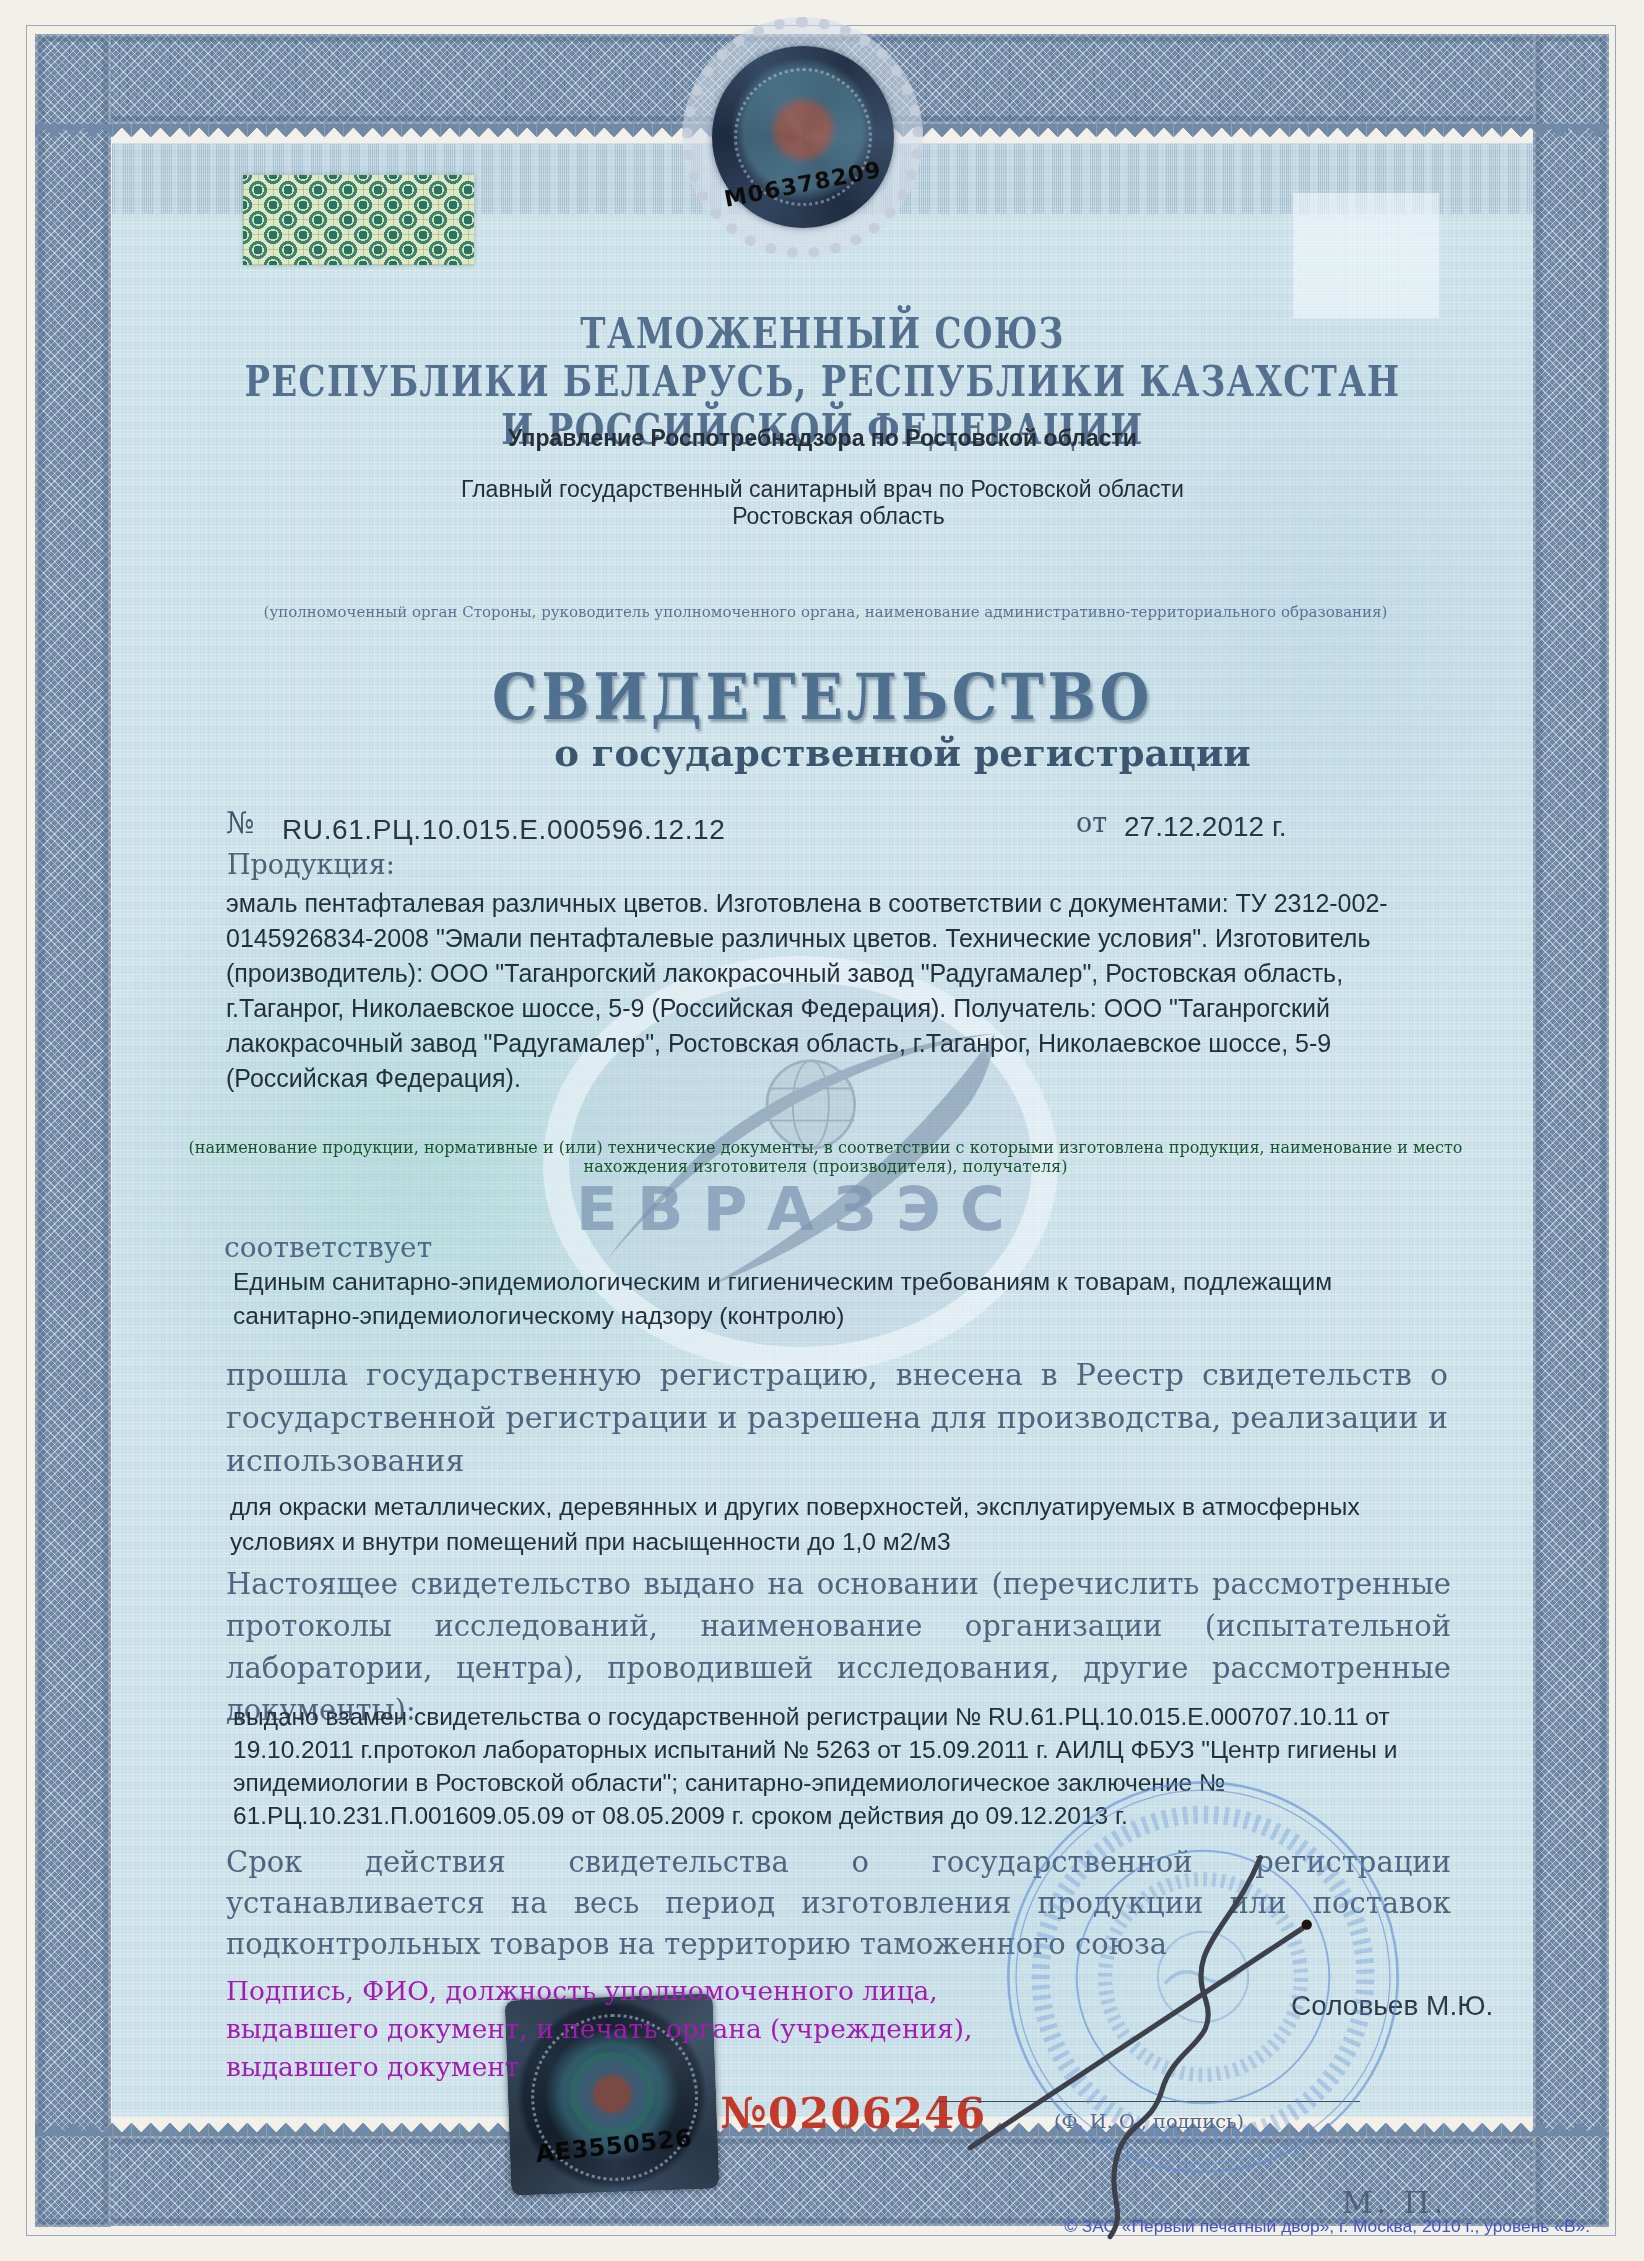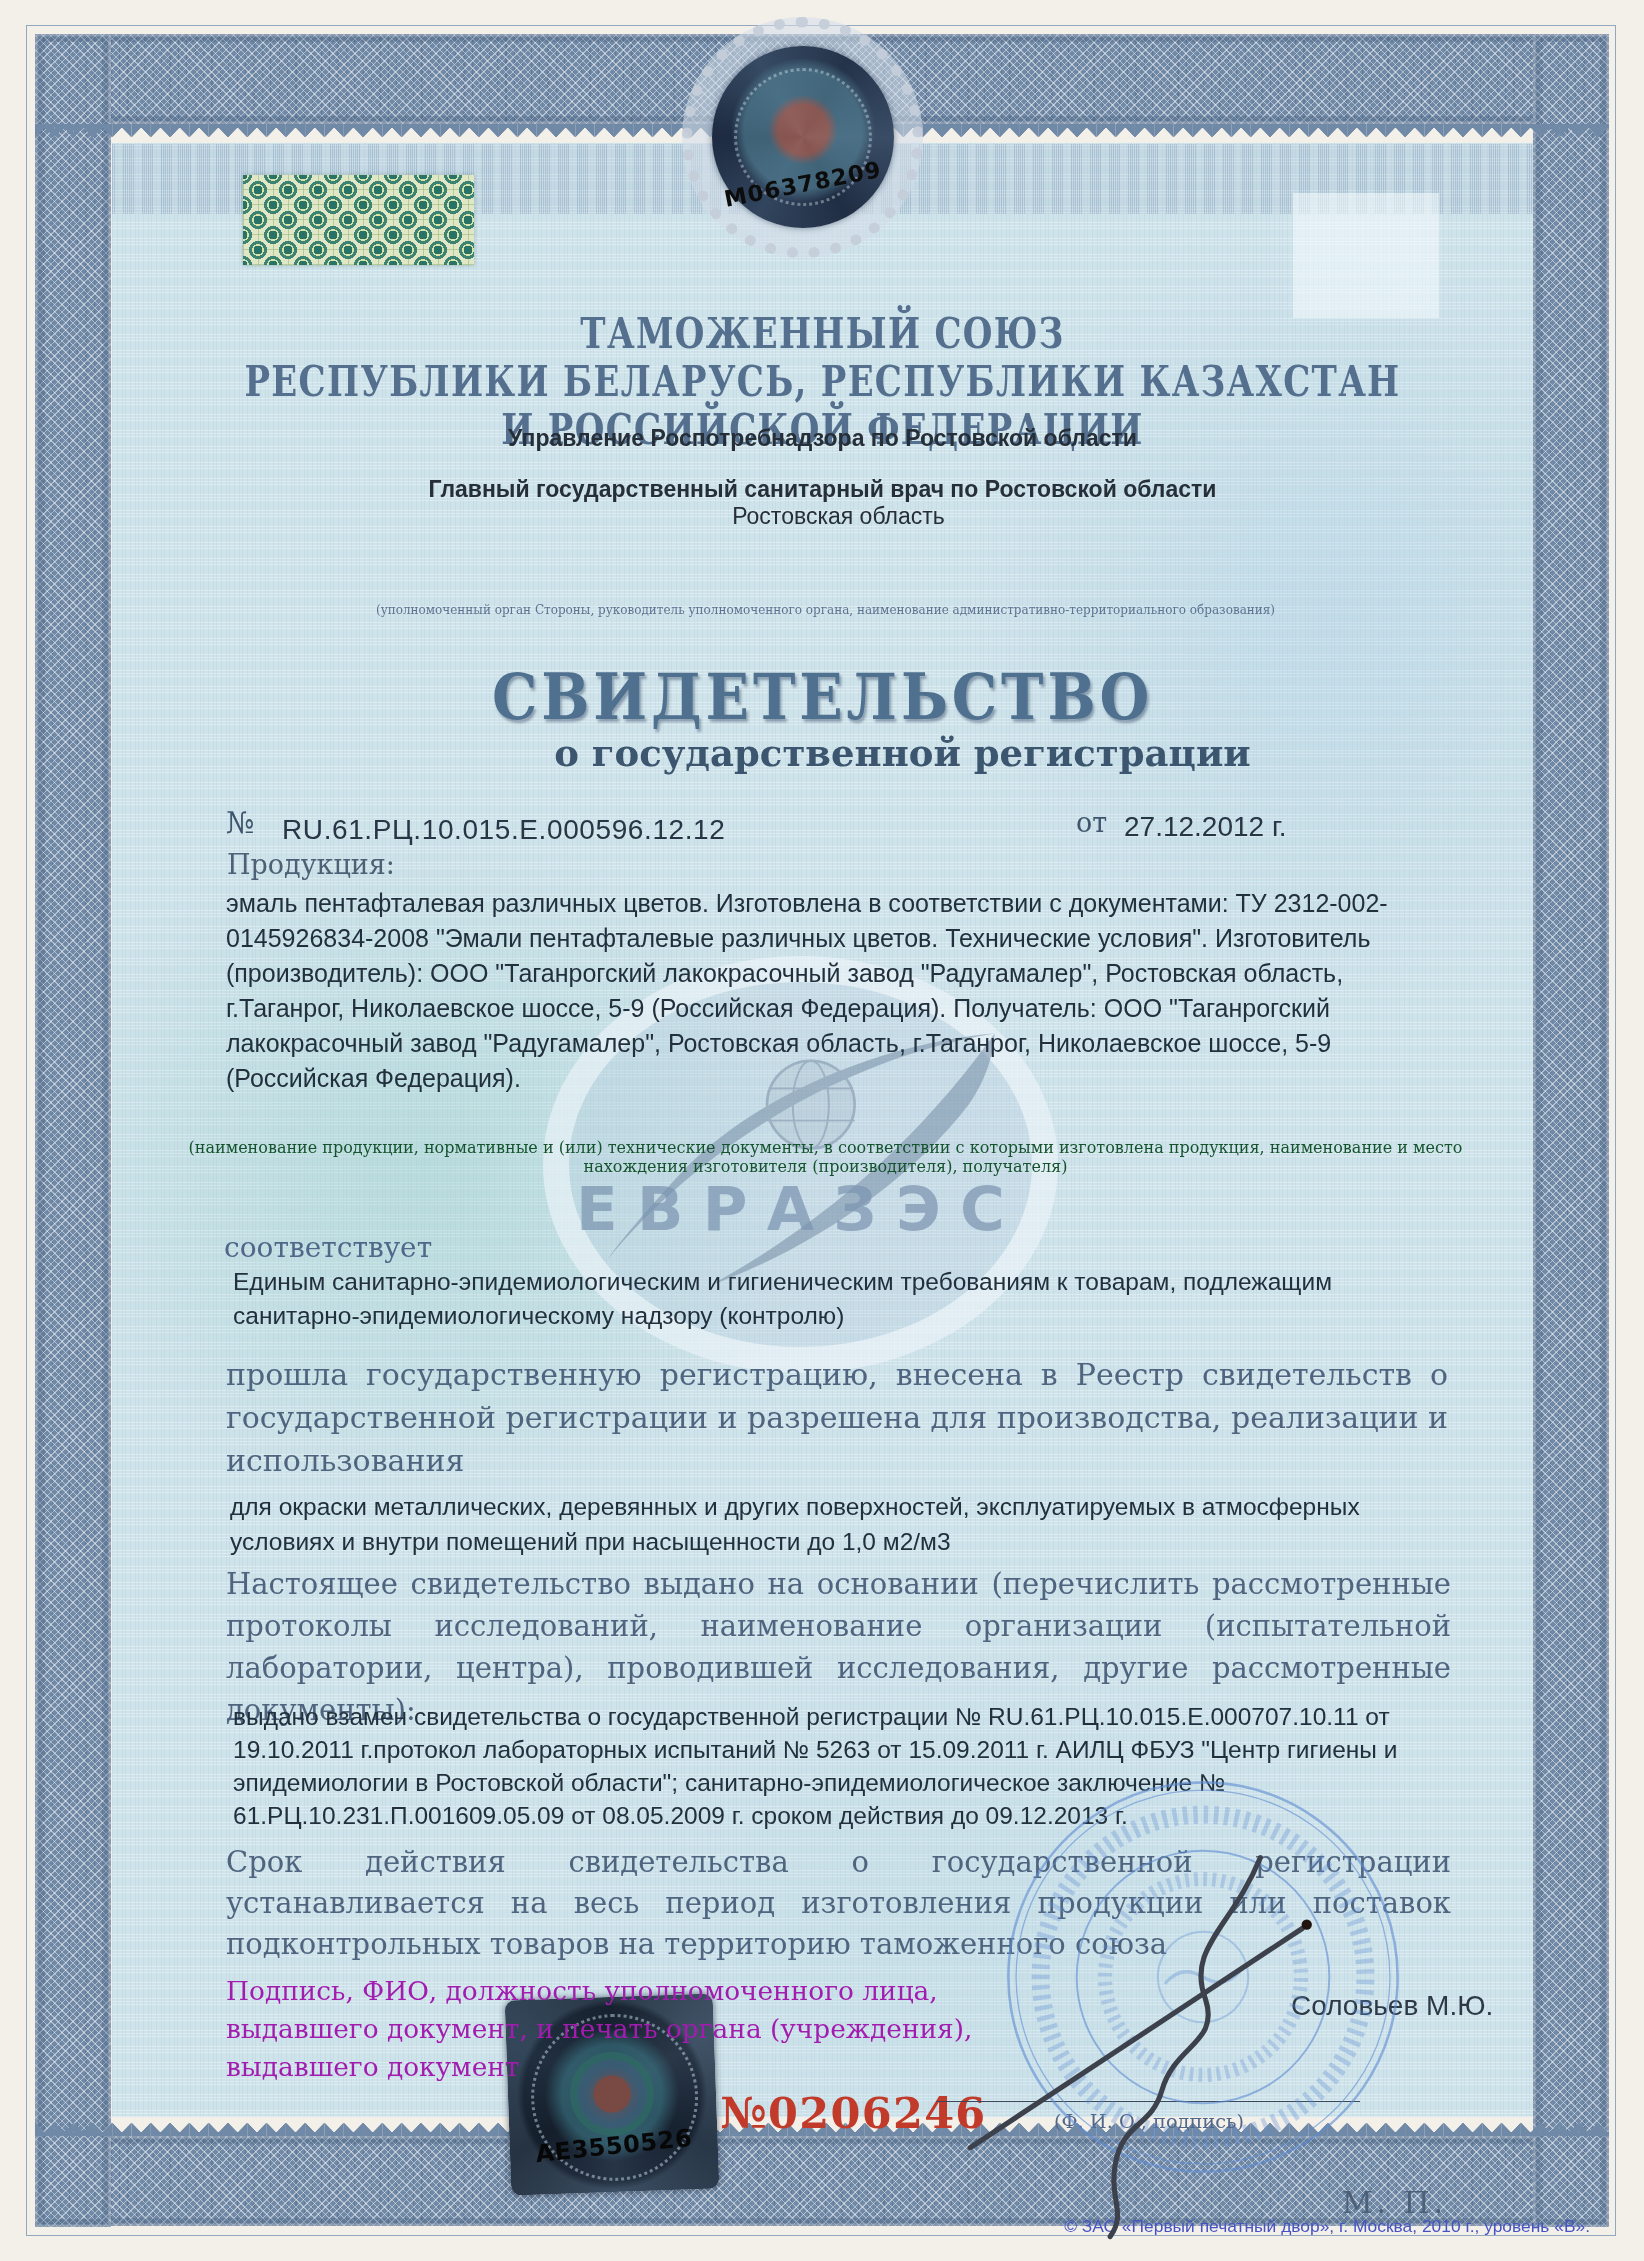--- a/index.html
+++ b/index.html
@@ -99,21 +99,21 @@
     font-family:"DejaVu Sans",sans-serif;font-weight:bold;font-size:61px;letter-spacing:19.3px;
     color:rgba(124,148,176,.72);}
 
   
   .abs{position:absolute;}
   .serif{font-family:"DejaVu Serif","Liberation Serif",serif;}
   .sans{font-family:"Liberation Sans","DejaVu Sans",sans-serif;}
   .hdr-caps{left:112px;width:1421px;text-align:center;font-weight:bold;font-size:34px;letter-spacing:1.3px;
     color:var(--head-blue);transform:scaleY(1.25);transform-origin:center top;}
   .hdr-sans{left:112px;width:1421px;text-align:center;font-size:23px;color:#262e38;}
-  .cap-small{left:184px;width:1283px;text-align:center;font-size:12px;color:#5b7391;}
+  .cap-small{left:184px;width:1283px;text-align:center;font-size:15px;color:#5b7391;}
   .title{left:112px;top:659px;width:1421px;text-align:center;font-weight:bold;font-size:57px;letter-spacing:3.9px;
     color:#50708f;text-shadow:1.9px 1.9px 2.6px rgba(52,72,100,.45);transform:scaleY(1.12);transform-origin:center top;}
   .subtitle{left:112px;top:731px;width:1581px;text-align:center;font-weight:bold;font-size:37px;color:#3d566f;}
   .just{text-align:justify;text-align-last:left;}
   .z3{z-index:3;}
 
   .stamp-svg,.sig-svg{position:absolute;pointer-events:none;}
 </style>
 </head>
 <body>
@@ -149,21 +149,21 @@
         <path d="M310,165 h130 M307,215 h136" stroke="#72889f" stroke-width="3" fill="none"></path>
       </g>
     </svg>
   </div>
   <div class="wm-text">ЕВРАЗЭС</div>
 
   <div class="abs serif hdr-caps" style="top:308px;">ТАМОЖЕННЫЙ СОЮЗ</div>
   <div class="abs serif hdr-caps" style="top:356px;">РЕСПУБЛИКИ БЕЛАРУСЬ, РЕСПУБЛИКИ КАЗАХСТАН</div>
   <div class="abs serif hdr-caps" style="top:404px;">И РОССИЙСКОЙ ФЕДЕРАЦИИ</div>
   <div class="abs sans hdr-sans" style="top:425px;font-weight:bold;">Управление Роспотребнадзора по Ростовской области</div>
-  <div class="abs sans hdr-sans" style="top:476px;font-weight:bold;">Главный государственный санитарный врач по Ростовской области</div>
+  <div class="abs sans hdr-sans" style="top:476px;">Главный государственный санитарный врач по Ростовской области</div>
   <div class="abs sans hdr-sans" style="top:503px;padding-left:32px;">Ростовская область</div>
   <div class="abs serif cap-small" style="top:603px;">(уполномоченный орган Стороны, руководитель уполномоченного органа, наименование административно-территориального образования)</div>
 
   <div class="abs serif title">СВИДЕТЕЛЬСТВО</div>
   <div class="abs serif subtitle">о государственной регистрации</div>
 
   <div class="abs serif z3" style="left:226px;top:805px;font-size:30px;color:#3f566e;">№</div>
   <div class="abs sans z3" style="left:282px;top:814px;font-size:28px;letter-spacing:0.6px;color:#273545;">RU.61.РЦ.10.015.Е.000596.12.12</div>
   <div class="abs serif z3" style="left:1076px;top:807px;font-size:27px;color:#3f566e;">от</div>
   <div class="abs sans z3" style="left:1124px;top:811px;font-size:28px;color:#273545;">27.12.2012 г.</div>

